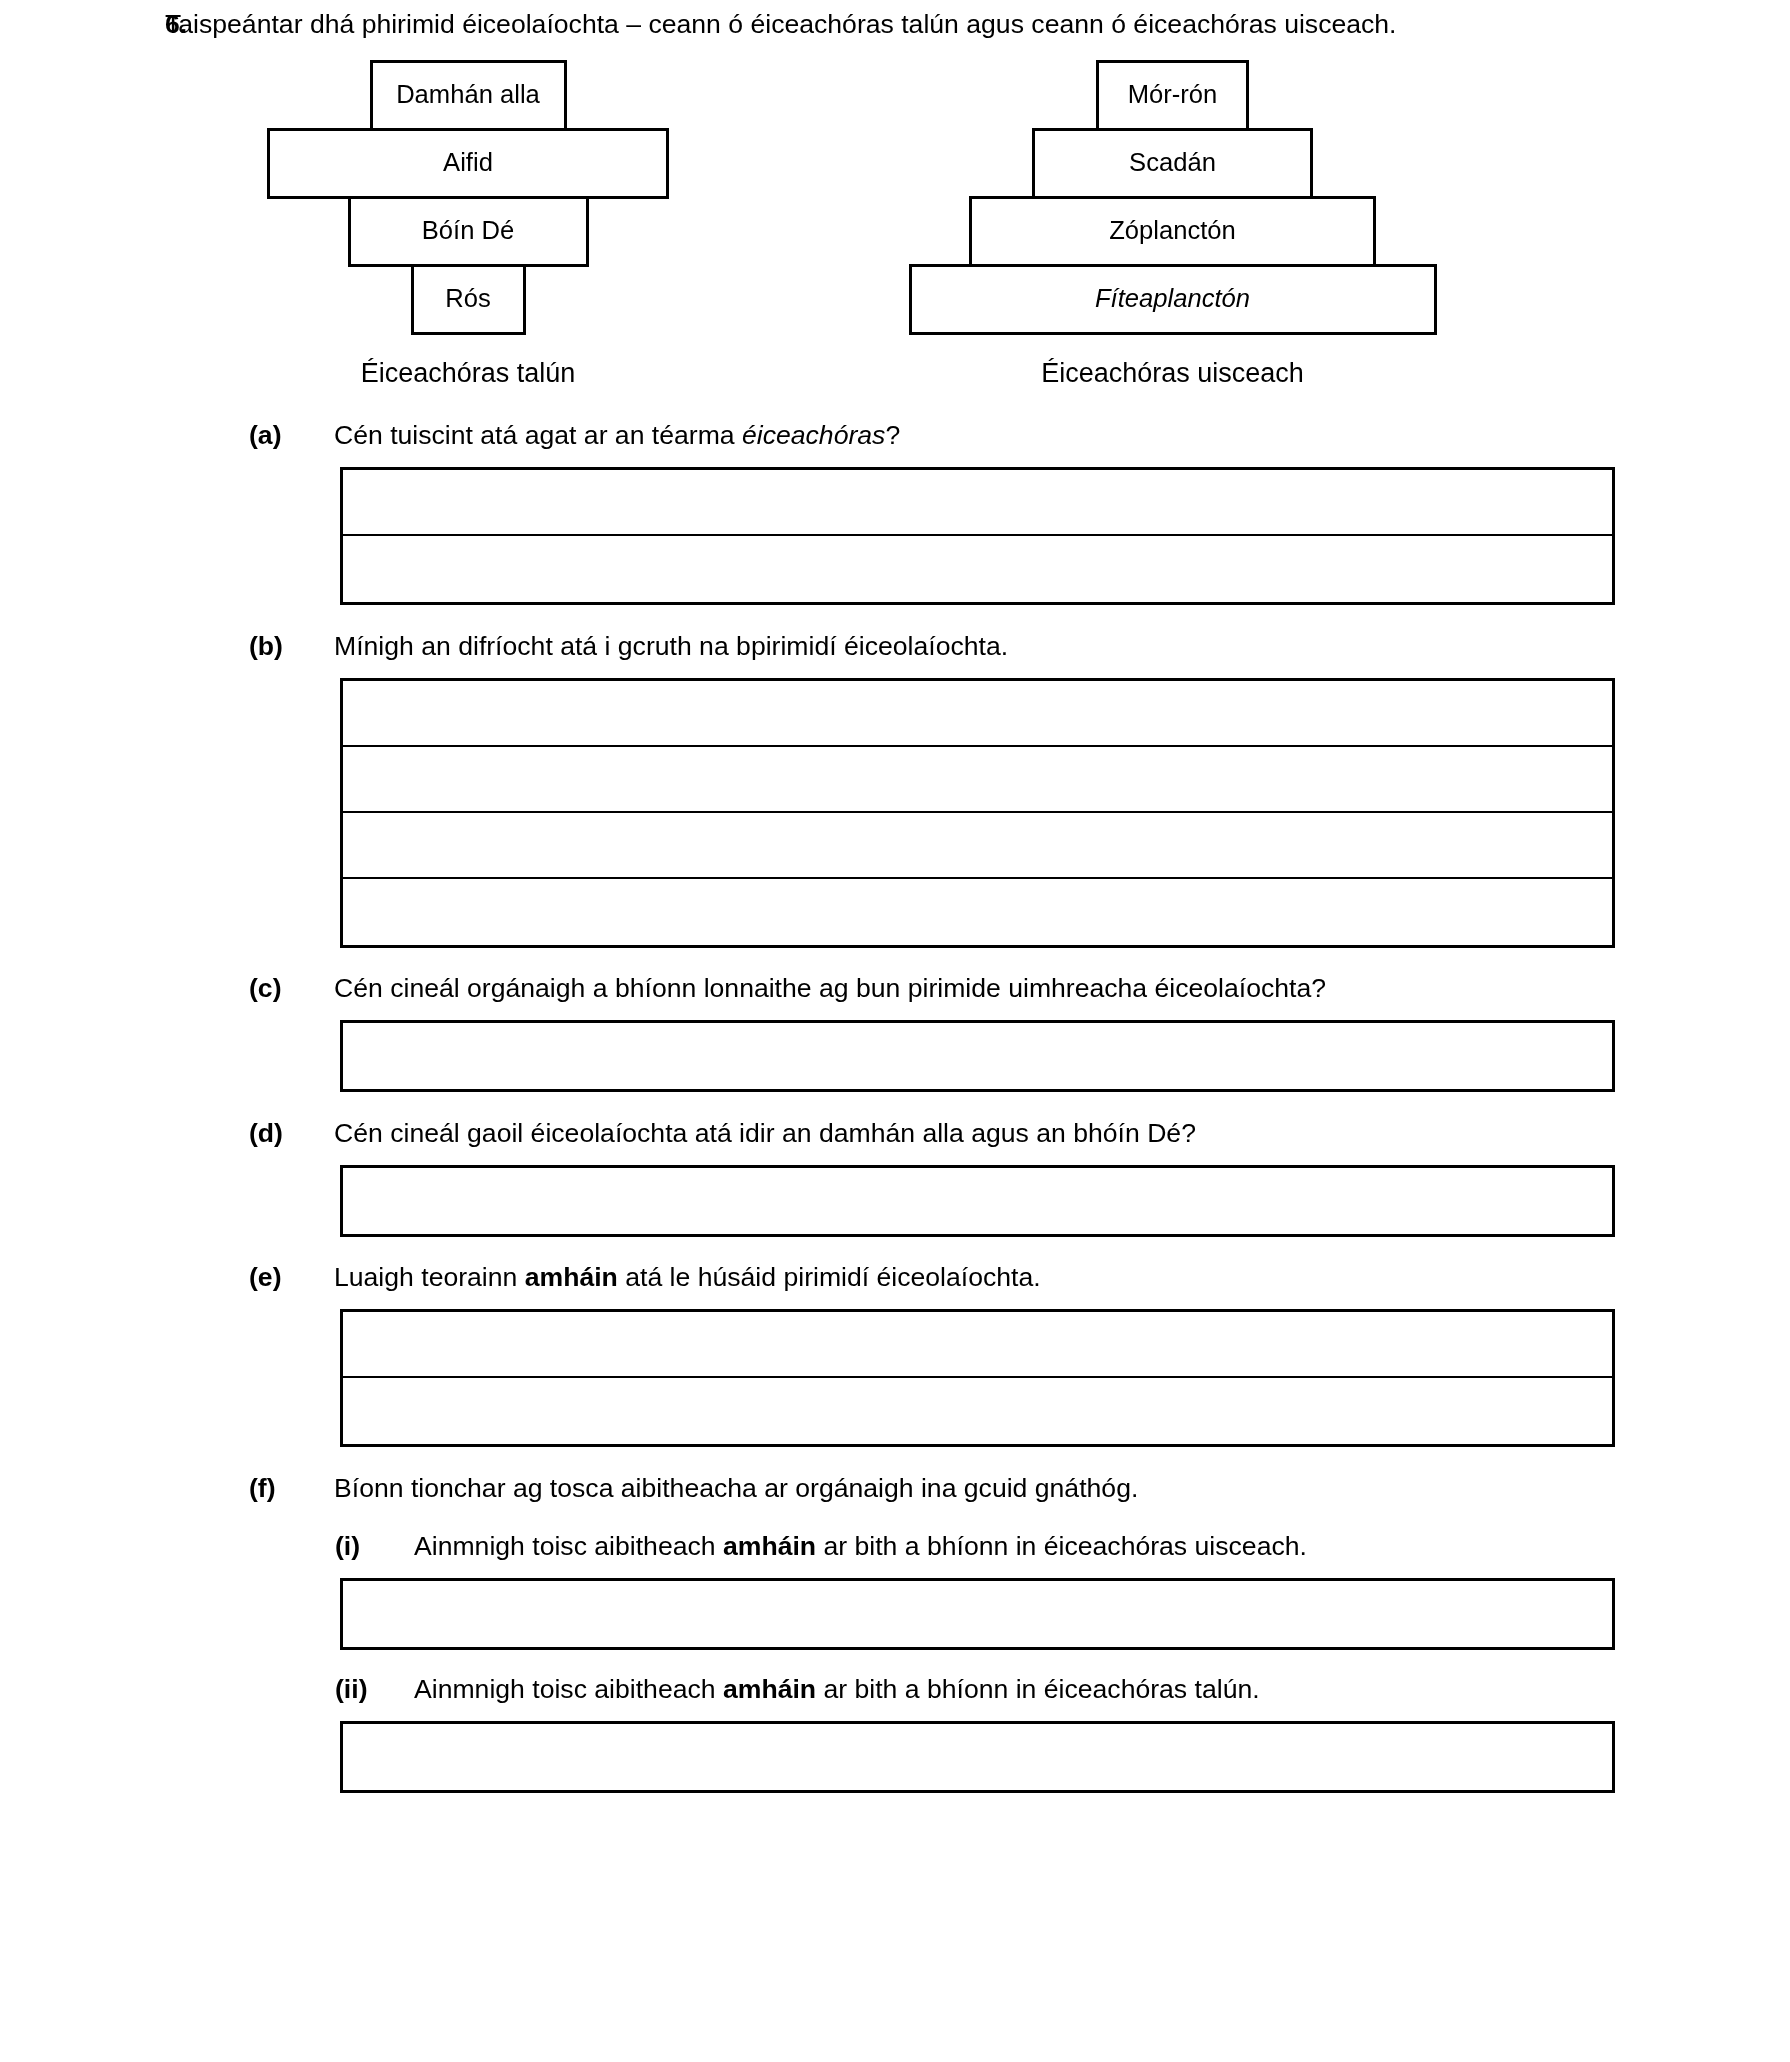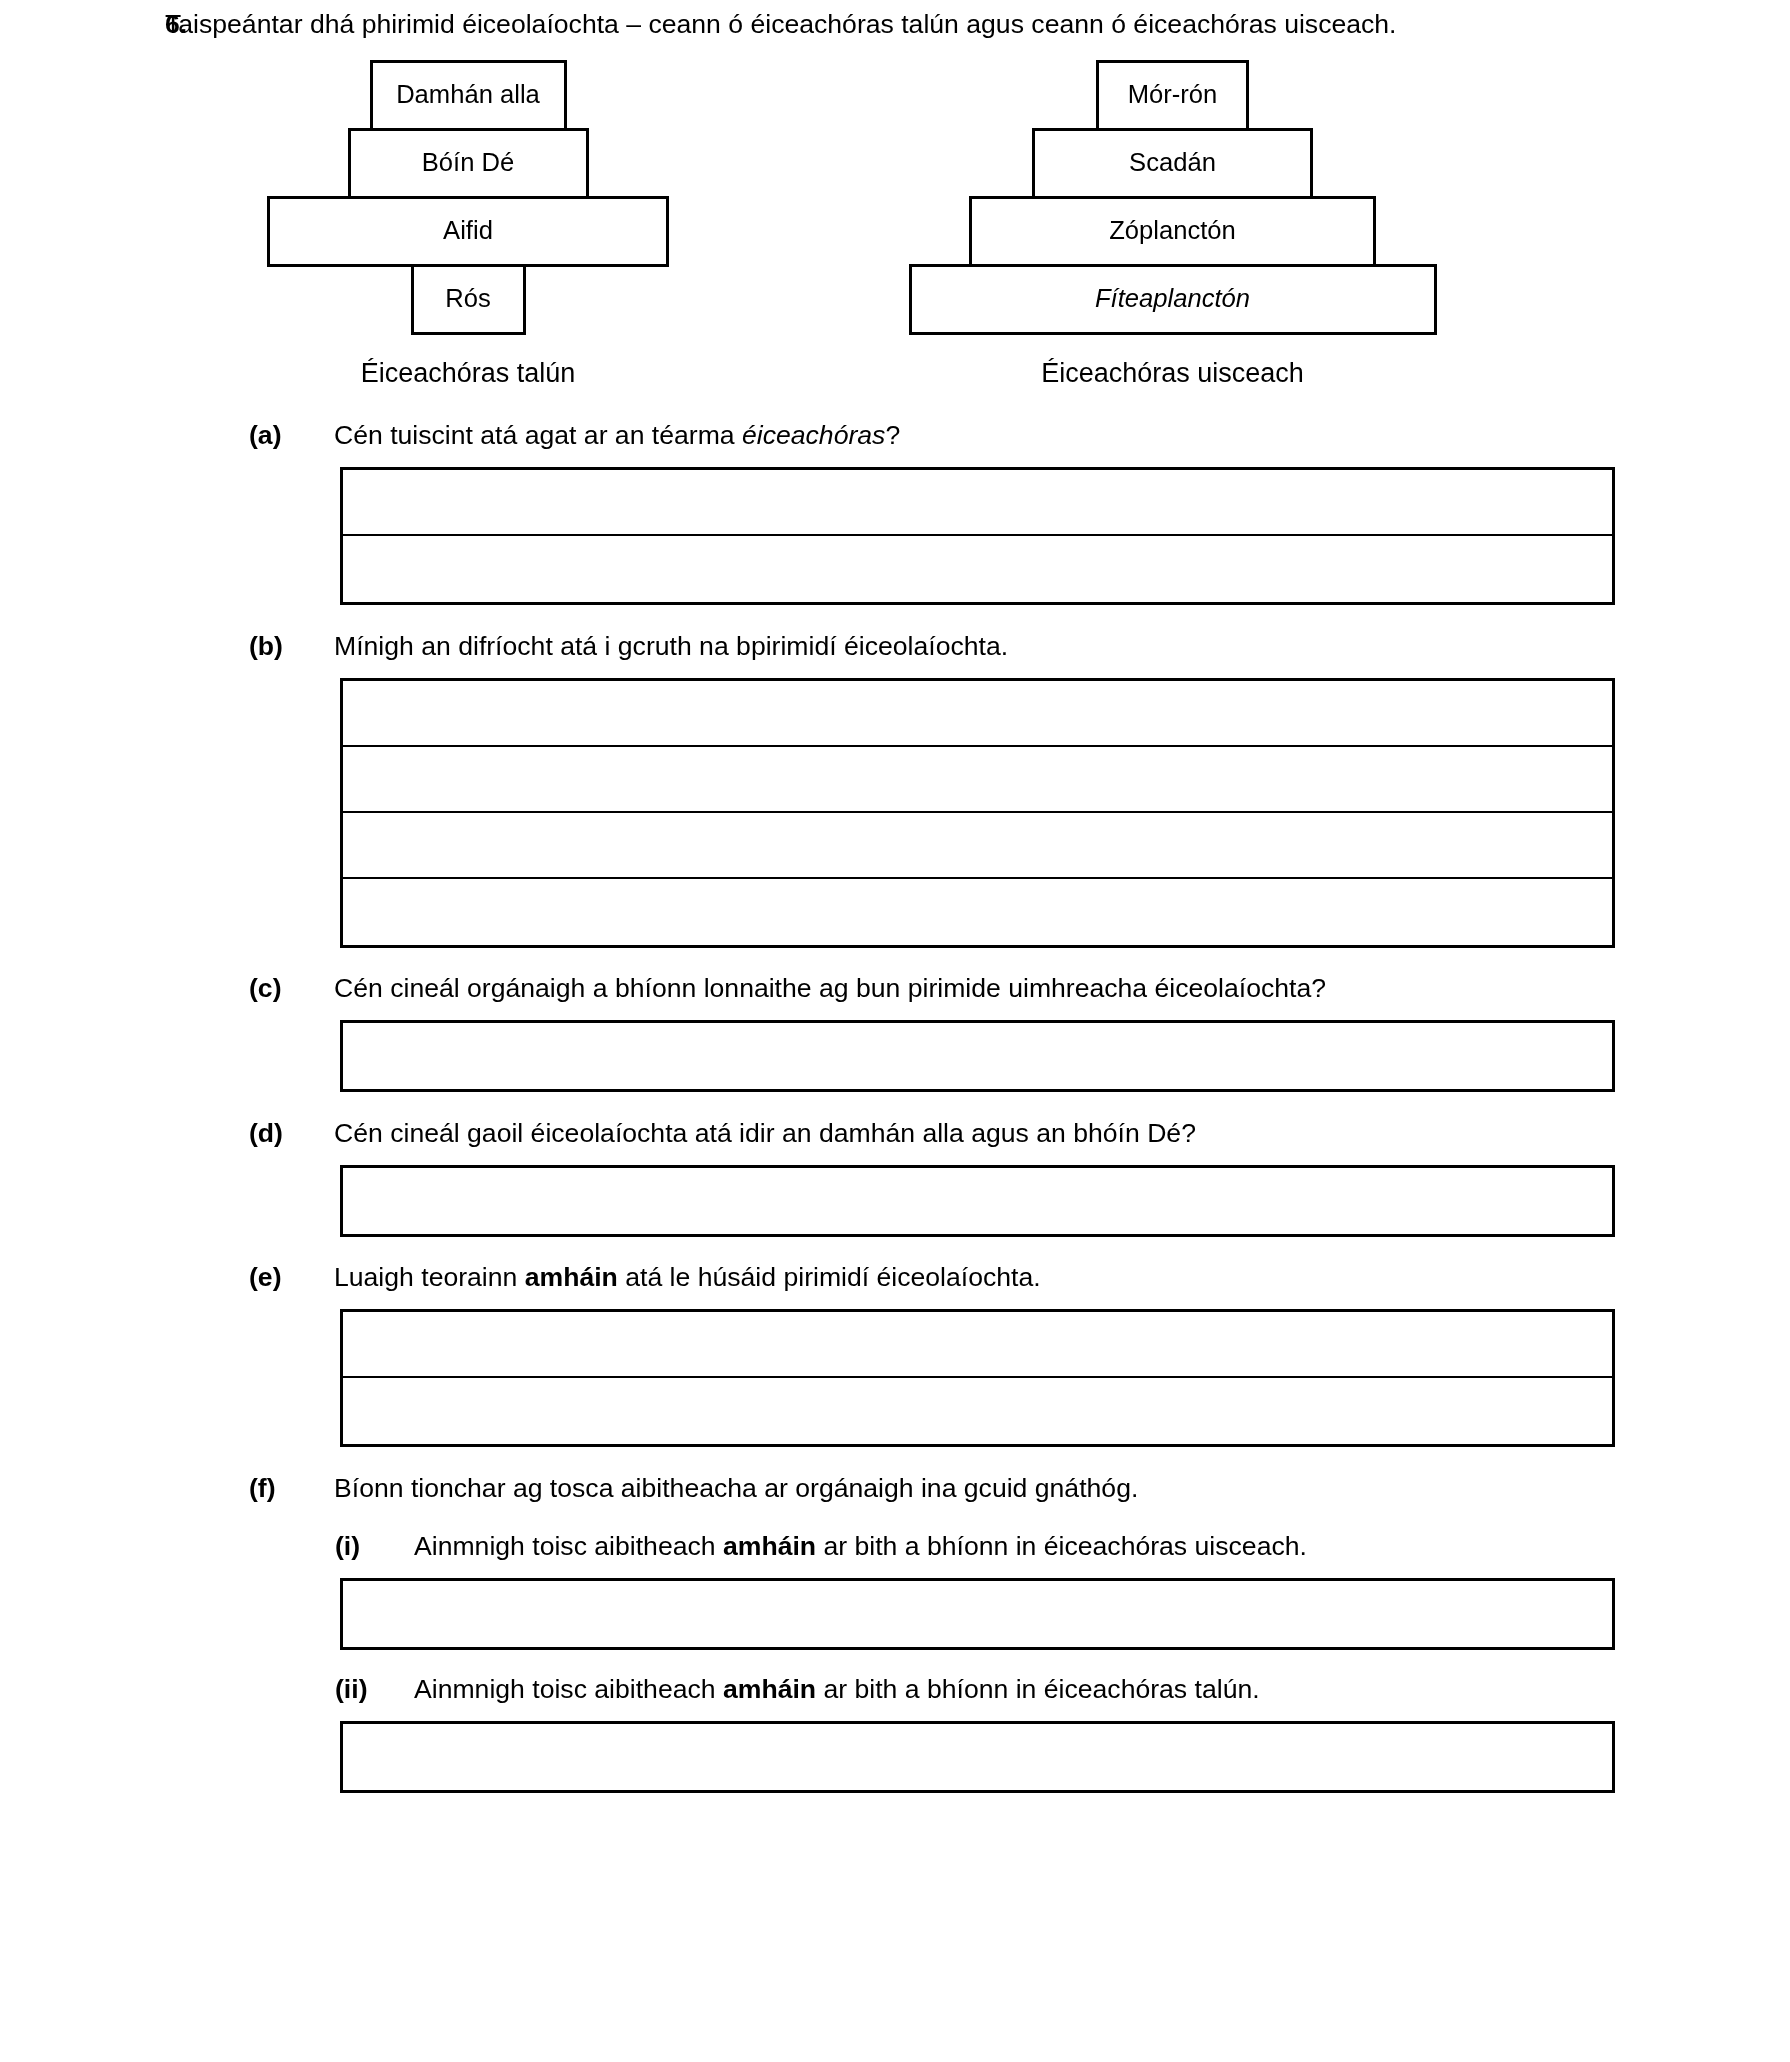--- a/index.html
+++ b/index.html
@@ -147,22 +147,22 @@
 
   <div class="q-header">
     <div class="q-number">6.</div>
     <div class="q-stem">Taispeántar dhá phirimid éiceolaíochta – ceann ó éiceachóras talún agus ceann ó éiceachóras uisceach.</div>
   </div>
 
   <div class="pyramids">
 
     <div class="pyramid left">
       <div class="tier lt1">Damhán alla</div>
+      <div class="tier lt3">Aifid</div>
       <div class="tier lt2">Bóín Dé</div>
-      <div class="tier lt3">Aifid</div>
       <div class="tier lt4">Rós</div>
       <div class="caption">Éiceachóras talún</div>
     </div>
 
     <div class="pyramid right">
       <div class="tier rt1">Mór-rón</div>
       <div class="tier rt2">Scadán</div>
       <div class="tier rt3">Zóplanctón</div>
       <div class="tier rt4">Fíteaplanctón</div>
       <div class="caption">Éiceachóras uisceach</div>

